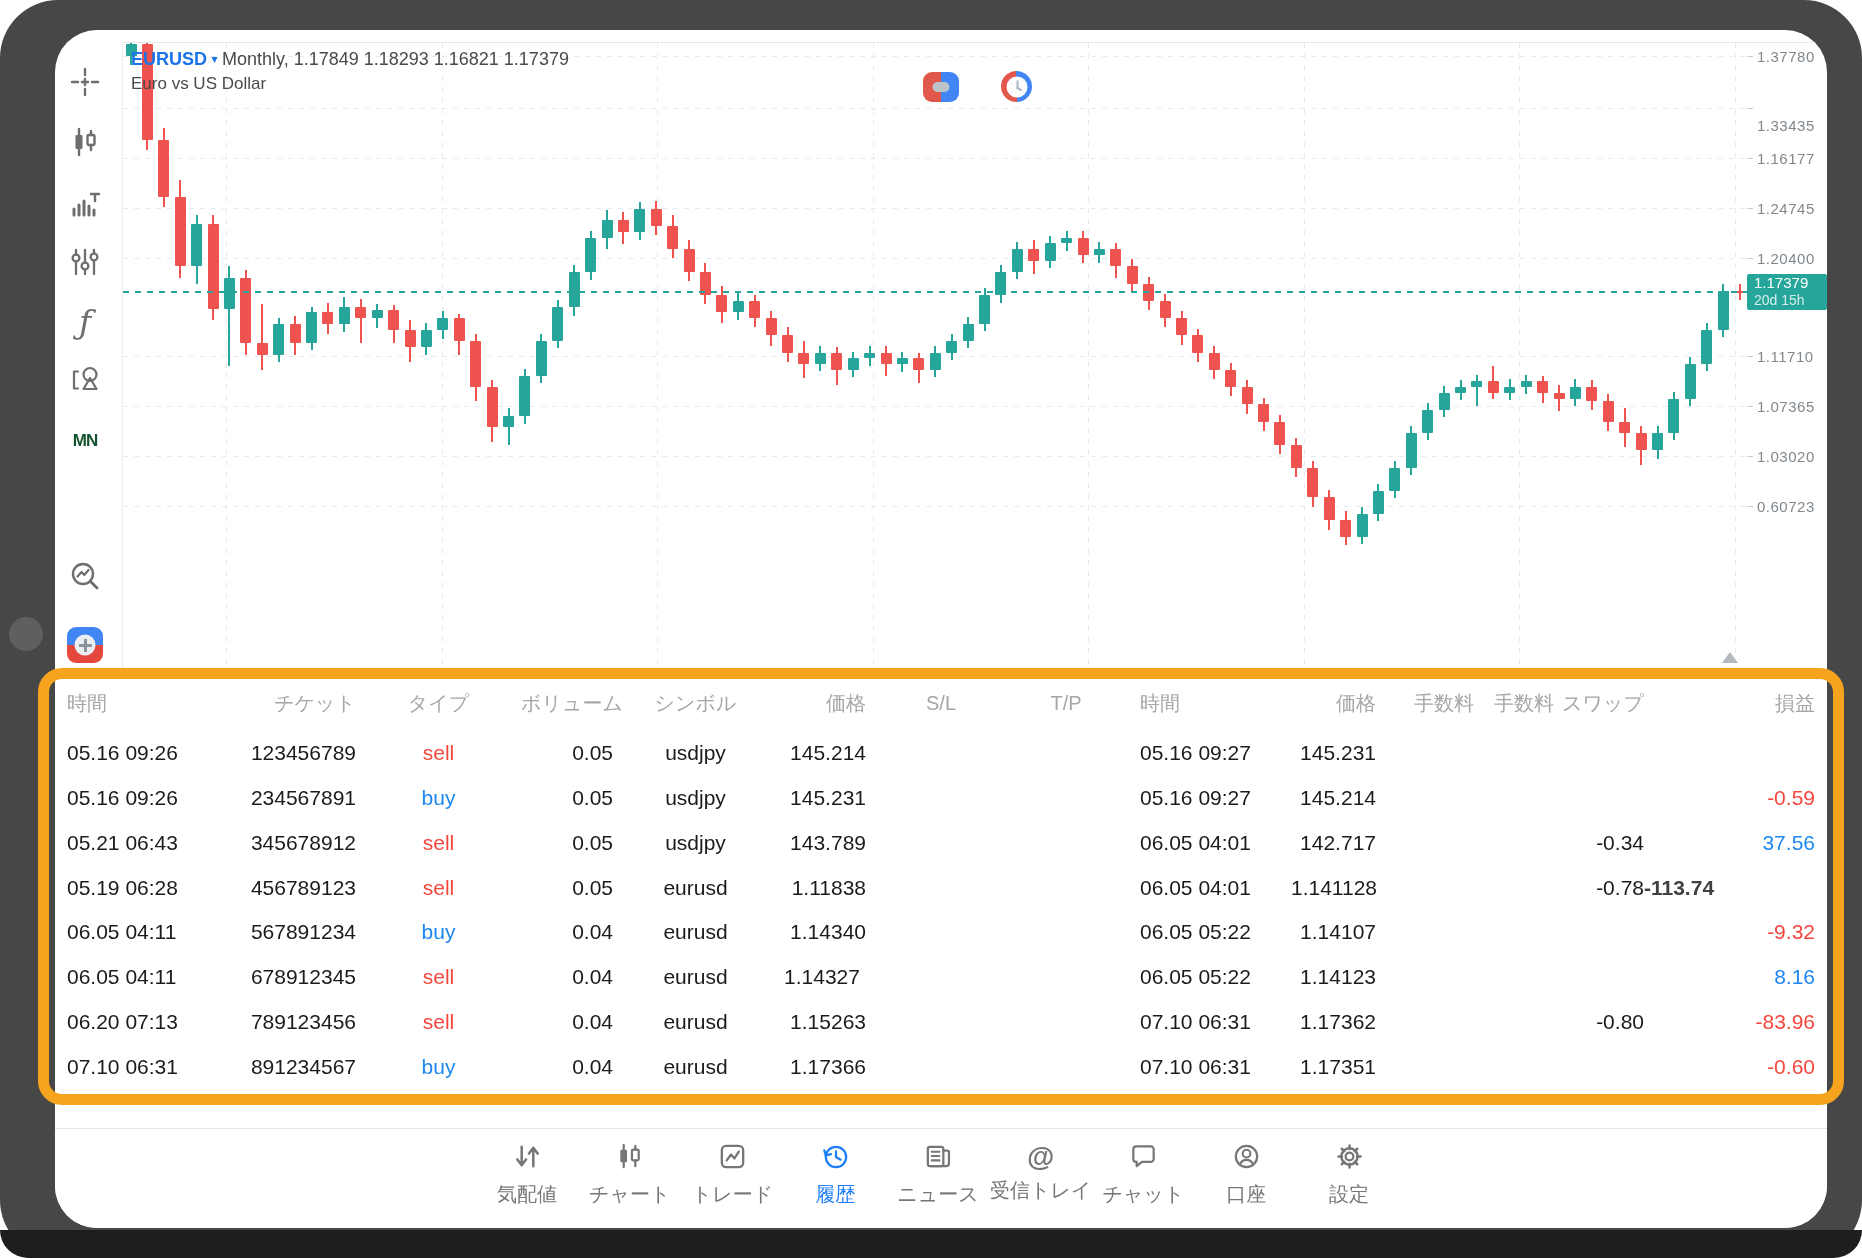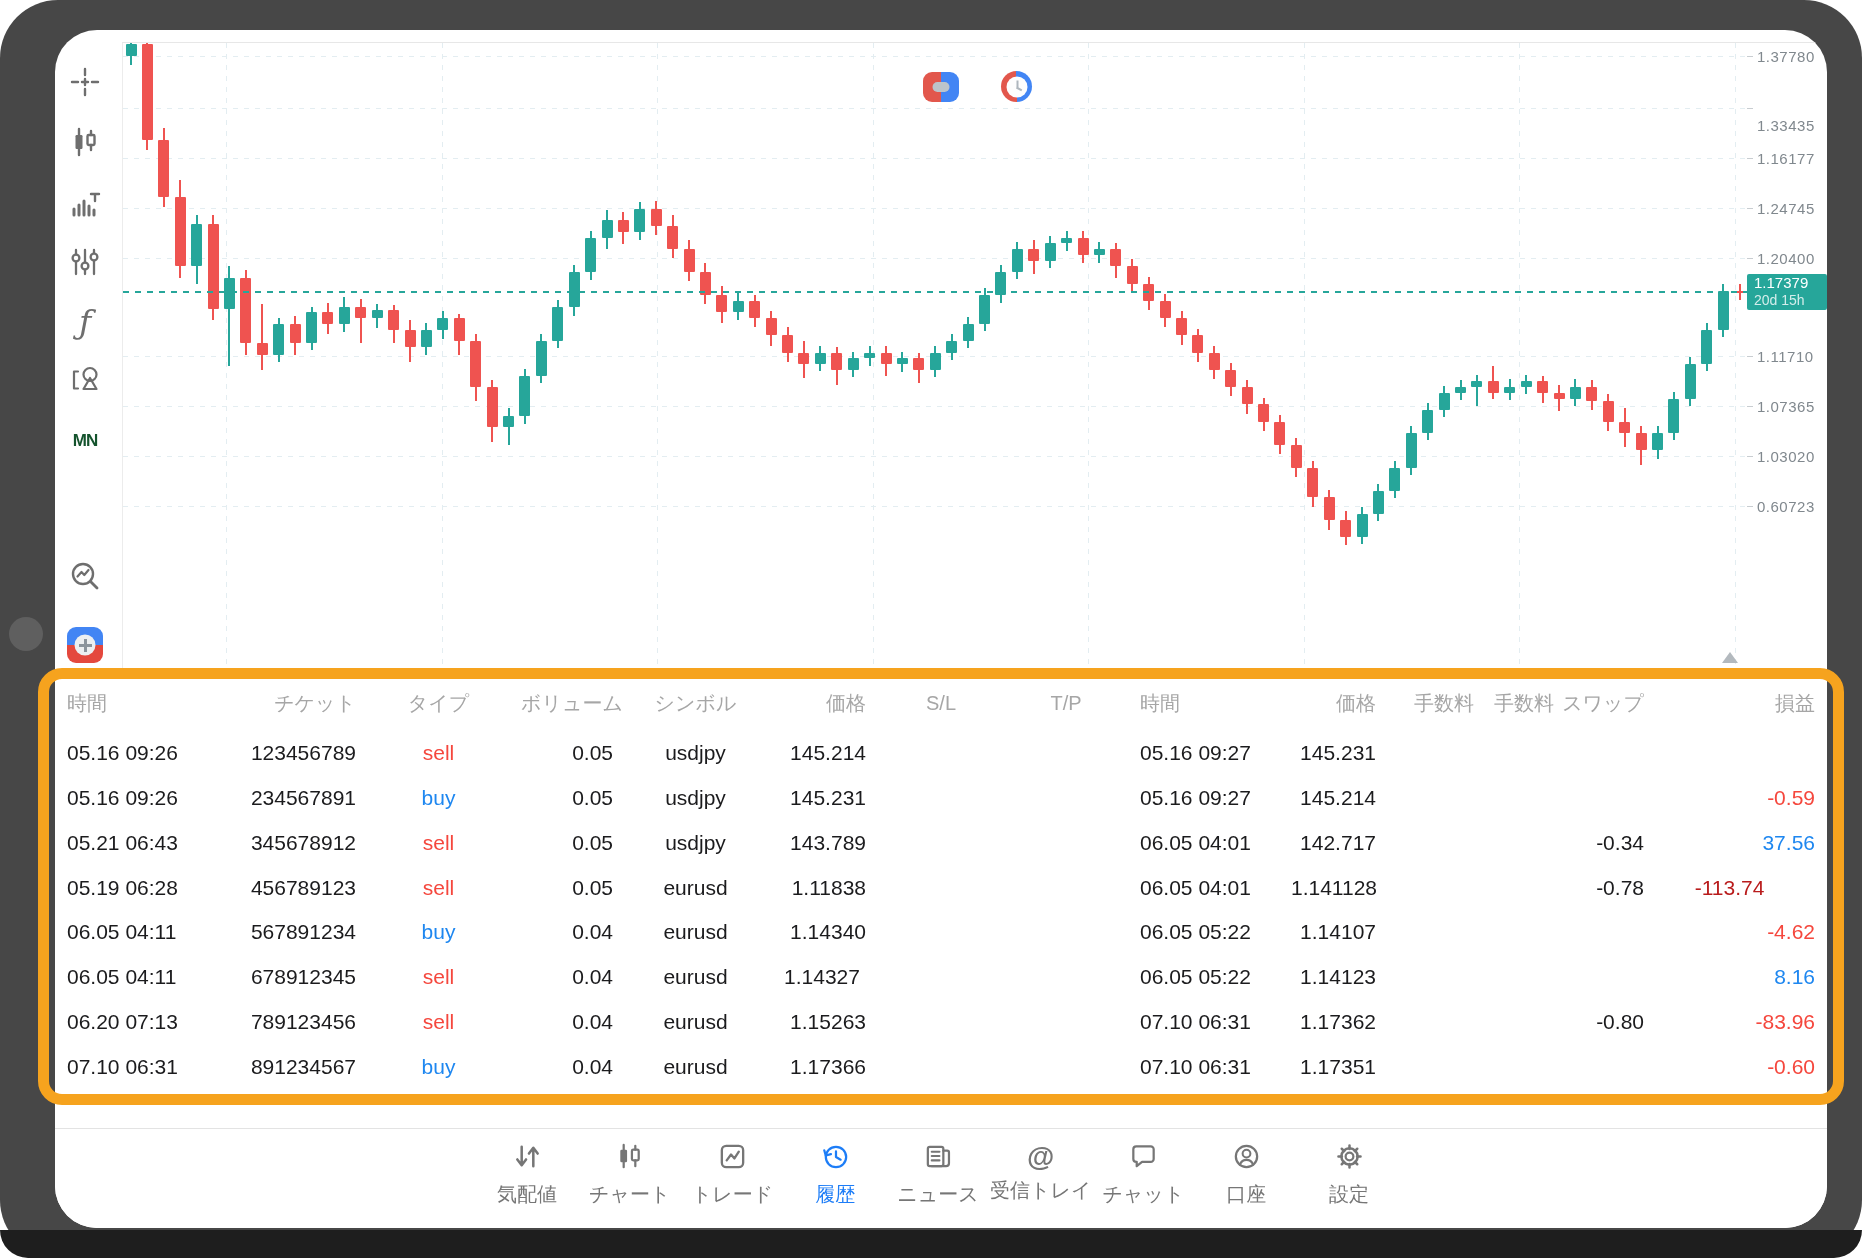--- a/index.html
+++ b/index.html
@@ -360,20 +360,26 @@
           <div class="wick" style="left: 1566.34px; top: 314.27px; height: 48.3315px; background: rgb(38, 166, 154);"></div>
           <div class="body" style="left: 1561.84px; top: 321.174px; height: 34.5225px; background: rgb(38, 166, 154);"></div>
           <div class="wick" style="left: 1582.76px; top: 279.747px; height: 48.3315px; background: rgb(38, 166, 154);"></div>
           <div class="body" style="left: 1578.26px; top: 286.652px; height: 34.5225px; background: rgb(38, 166, 154);"></div>
           <div class="wick" style="left: 1599.17px; top: 240.622px; height: 52.9345px; background: rgb(38, 166, 154);"></div>
           <div class="body" style="left: 1594.67px; top: 247.526px; height: 39.1255px; background: rgb(38, 166, 154);"></div>
           <div class="wick" style="left: 1615.59px; top: 240.622px; height: 16.1105px; background: rgb(239, 83, 80);"></div>
           <div class="body" style="left: 1611.09px; top: 247.526px; height: 2.5px; background: rgb(239, 83, 80);"></div>
         </div>
       <div class="cur-line" id="cur-line" style="top: 248px;"></div>
+      <div class="legend">
+        <span class="sym">EURUSD</span>
+        <span class="dd">▾</span>
+        <span class="info">Monthly, 1.17849 1.18293 1.16821 1.17379</span>
+        <span class="desc">Euro vs US Dollar</span>
+      </div>
       <div class="status-icons" id="status-icons">
           <div>
             <div class="stA">
               <span></span>
             </div>
           </div>
           <div>
             <div class="stB">
               <i></i>
             </div>
@@ -479,37 +485,37 @@
           <div class="dcell" style="text-align: right;">0.05</div>
           <div class="dcell" style="text-align: center;">eurusd</div>
           <div class="dcell" style="text-align: right;">1.11838</div>
           <div class="dcell" style="text-align: center;"></div>
           <div class="dcell" style="text-align: center;"></div>
           <div class="dcell" style="text-align: left; padding-left: 24px;">06.05 04:01</div>
           <div class="dcell" style="text-align: right;">1.141128</div>
           <div class="dcell" style="text-align: right;"></div>
           <div class="dcell" style="text-align: right;"></div>
           <div class="dcell" style="text-align: right;">-0.78</div>
-          <div class="dcell" style="text-align: center; color: #b91c1c;">-113.74</div>
+          <div class="dcell" style="text-align: left; color: #404040; font-weight: bold;">-113.74</div>
         </div>
         <div class="drow" style="grid-template-columns: 150px 145px 165px 92px 165px 88px 150px 100px 175px 85px 98px 80px 90px 171px; height: 44.85px; line-height: 44.85px; margin-top: 0px;">
           <div class="dcell" style="text-align: left; padding-left: 6px;">06.05 04:11</div>
           <div class="dcell" style="text-align: right;">567891234</div>
           <div class="dcell" style="text-align: center; color: rgb(30, 135, 240);">buy</div>
           <div class="dcell" style="text-align: right;">0.04</div>
           <div class="dcell" style="text-align: center;">eurusd</div>
           <div class="dcell" style="text-align: right;">1.14340</div>
           <div class="dcell" style="text-align: center;"></div>
           <div class="dcell" style="text-align: center;"></div>
           <div class="dcell" style="text-align: left; padding-left: 24px;">06.05 05:22</div>
           <div class="dcell" style="text-align: right;">1.14107</div>
           <div class="dcell" style="text-align: right;"></div>
           <div class="dcell" style="text-align: right;"></div>
           <div class="dcell" style="text-align: right;"></div>
-          <div class="dcell" style="text-align: right; color: rgb(245, 71, 61);">-4.62</div>
+          <div class="dcell" style="text-align: right; color: rgb(245, 71, 61);">-9.32</div>
         </div>
         <div class="drow" style="grid-template-columns: 150px 145px 165px 92px 165px 88px 150px 100px 175px 85px 98px 80px 90px 171px; height: 44.85px; line-height: 44.85px; margin-top: 0px;">
           <div class="dcell" style="text-align: left; padding-left: 6px;">06.05 04:11</div>
           <div class="dcell" style="text-align: right;">678912345</div>
           <div class="dcell" style="text-align: center; color: rgb(245, 71, 61);">sell</div>
           <div class="dcell" style="text-align: right;">0.04</div>
           <div class="dcell" style="text-align: center;">eurusd</div>
           <div class="dcell" style="text-align: center;">1.14327</div>
           <div class="dcell" style="text-align: center;"></div>
           <div class="dcell" style="text-align: center;"></div>

